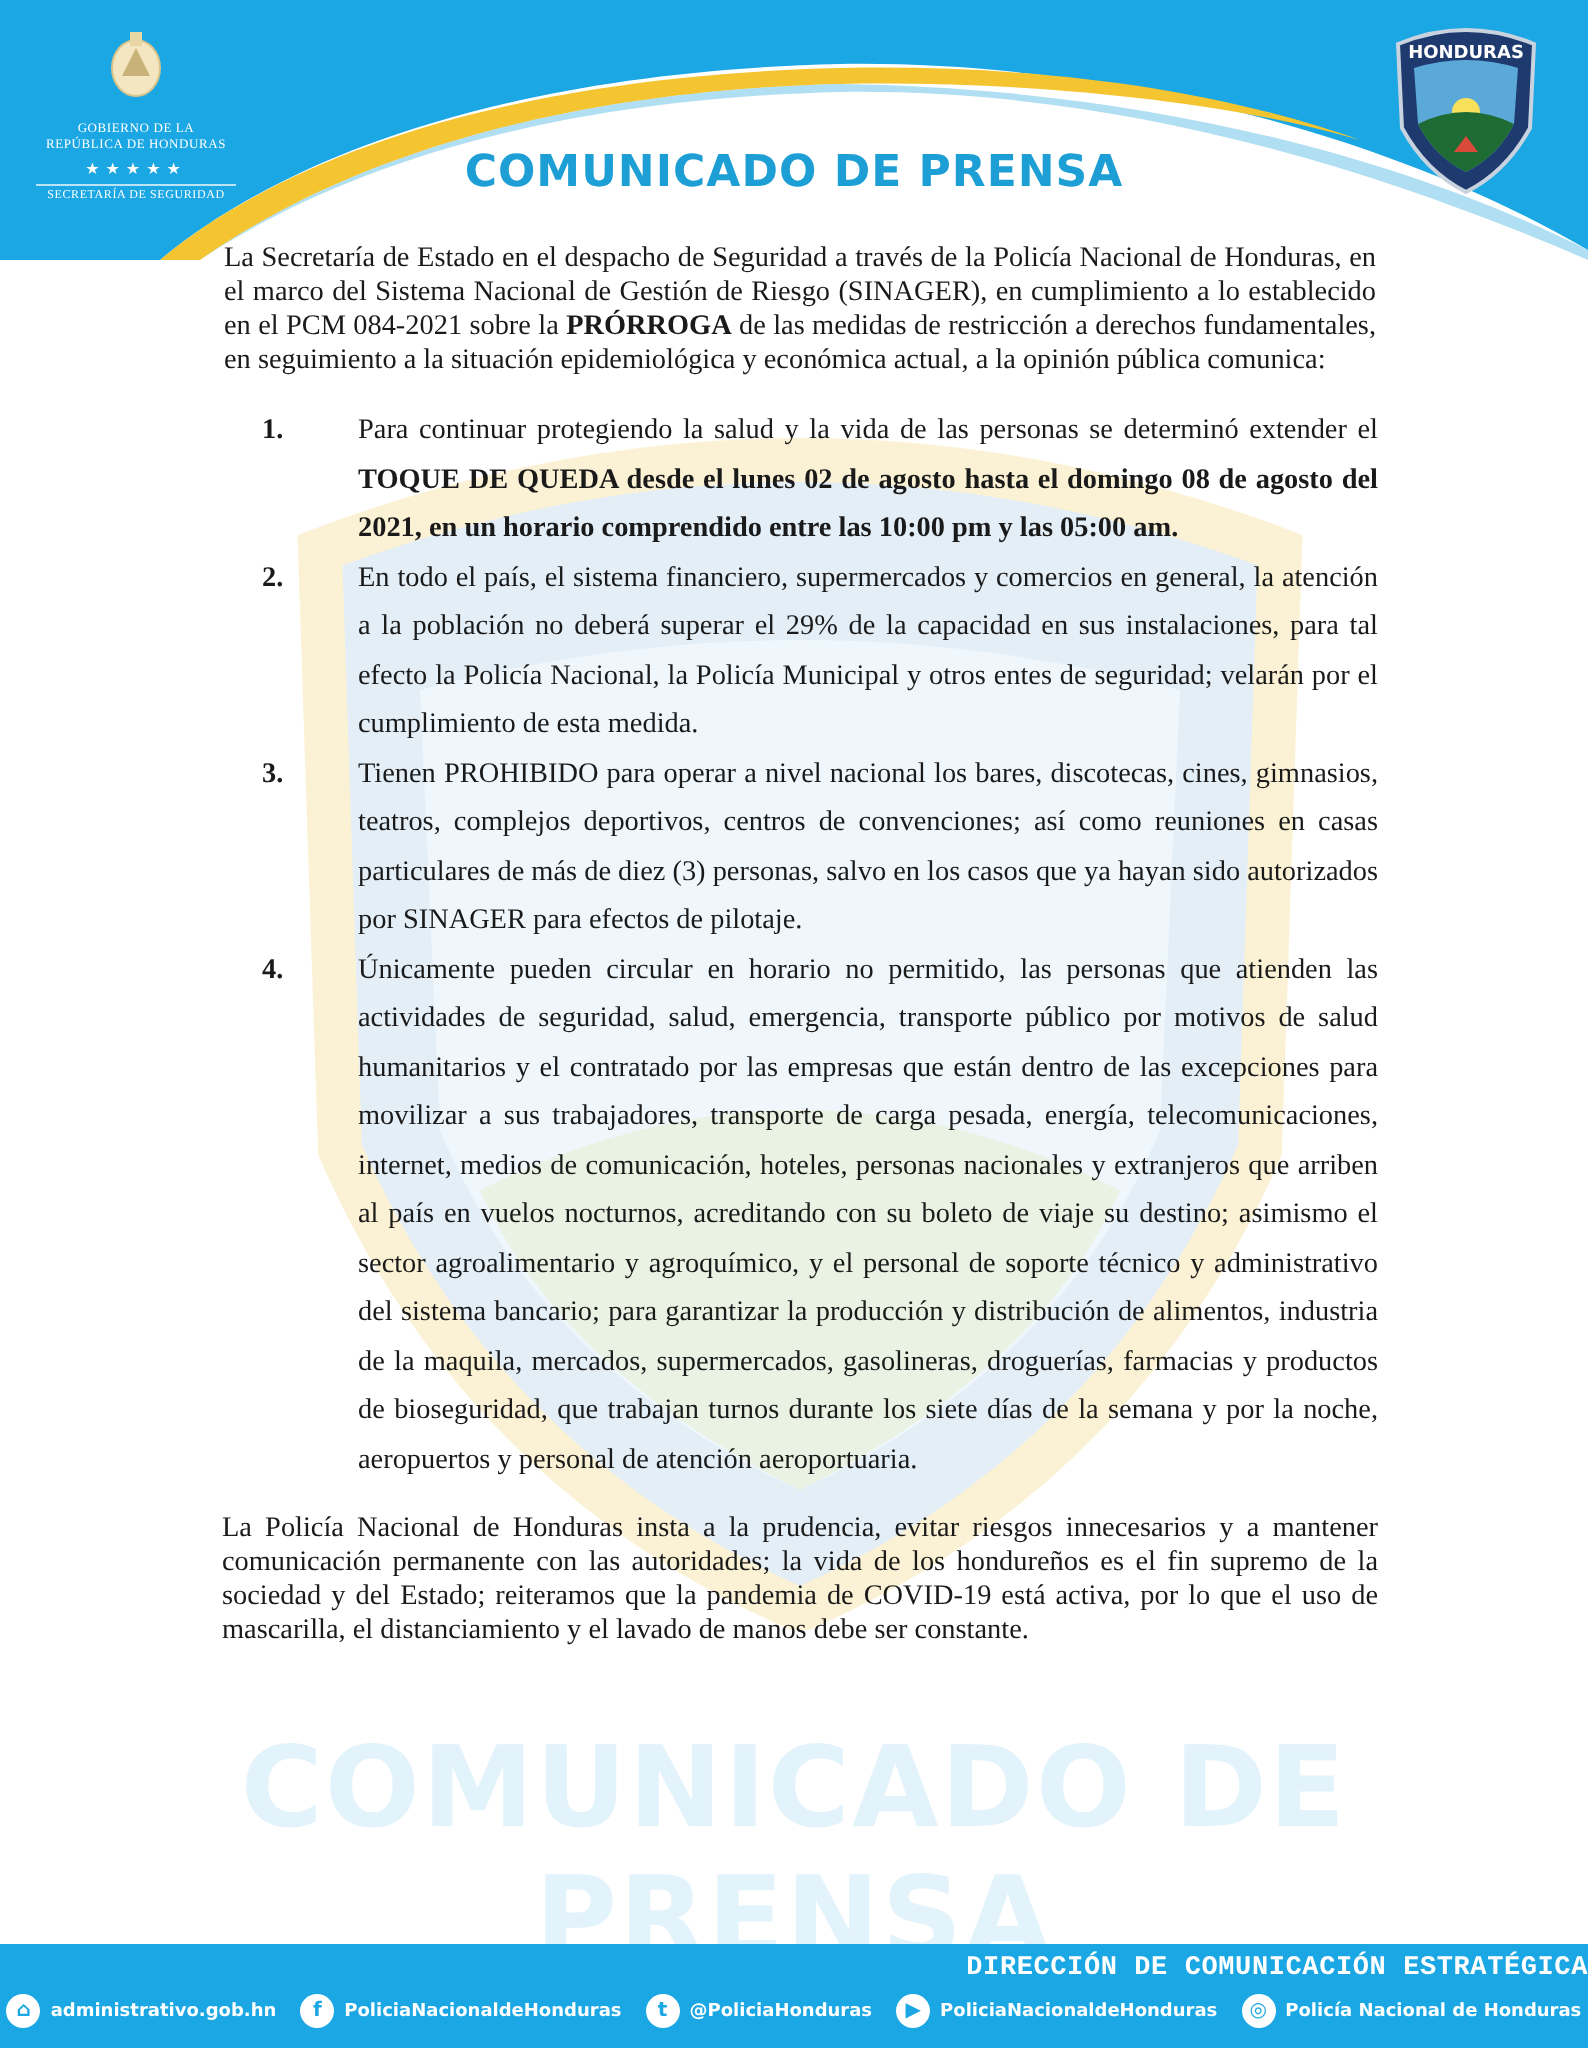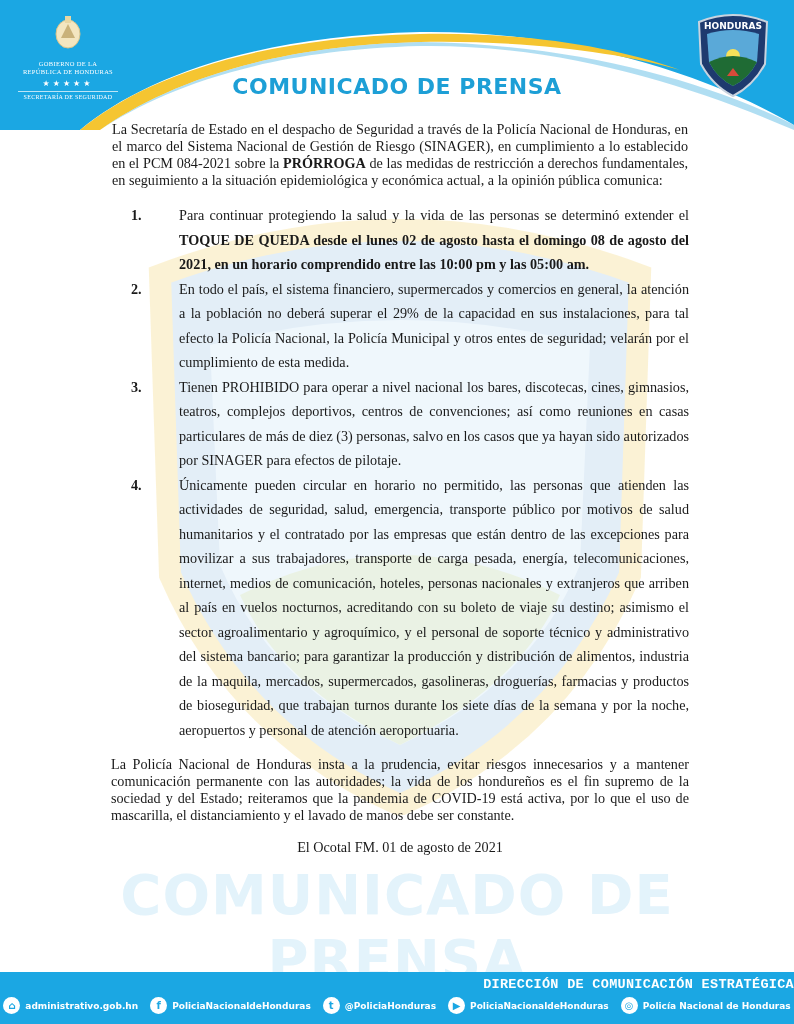--- a/index.html
+++ b/index.html
@@ -87,21 +87,20 @@
       <div class="num">3.</div>
       <div class="text">Tienen PROHIBIDO para operar a nivel nacional los bares, discotecas, cines, gimnasios, teatros, complejos deportivos, centros de convenciones; así como reuniones en casas particulares de más de diez (3) personas, salvo en los casos que ya hayan sido autorizados por SINAGER para efectos de pilotaje.</div>
     </div>
     <div class="item">
       <div class="num">4.</div>
       <div class="text">Únicamente pueden circular en horario no permitido, las personas que atienden las actividades de seguridad, salud, emergencia, transporte público por motivos de salud humanitarios y el contratado por las empresas que están dentro de las excepciones para movilizar a sus trabajadores, transporte de carga pesada, energía, telecomunicaciones, internet, medios de comunicación, hoteles, personas nacionales y extranjeros que arriben al país en vuelos nocturnos, acreditando con su boleto de viaje su destino; asimismo el sector agroalimentario y agroquímico, y el personal de soporte técnico y administrativo del sistema bancario; para garantizar la producción y distribución de alimentos, industria de la maquila, mercados, supermercados, gasolineras, droguerías, farmacias y productos de bioseguridad, que trabajan turnos durante los siete días de la semana y por la noche, aeropuertos y personal de atención aeroportuaria.</div>
     </div>
   </div>
 
   <p class="closing">La Policía Nacional de Honduras insta a la prudencia, evitar riesgos innecesarios y a mantener comunicación permanente con las autoridades; la vida de los hondureños es el fin supremo de la sociedad y del Estado; reiteramos que la pandemia de COVID-19 está activa, por lo que el uso de mascarilla, el distanciamiento y el lavado de manos debe ser constante.</p>
-  <div class="place-date">El Ocotal FM. 01 de agosto de 2021</div>
 </div>
 
 <div class="footer">
   <div class="heading">DIRECCIÓN DE COMUNICACIÓN ESTRATÉGICA</div>
   <div class="socials">
     <div class="social">
       <span class="ic">⌂</span>
       <span>administrativo.gob.hn</span>
     </div>
     <div class="social">

